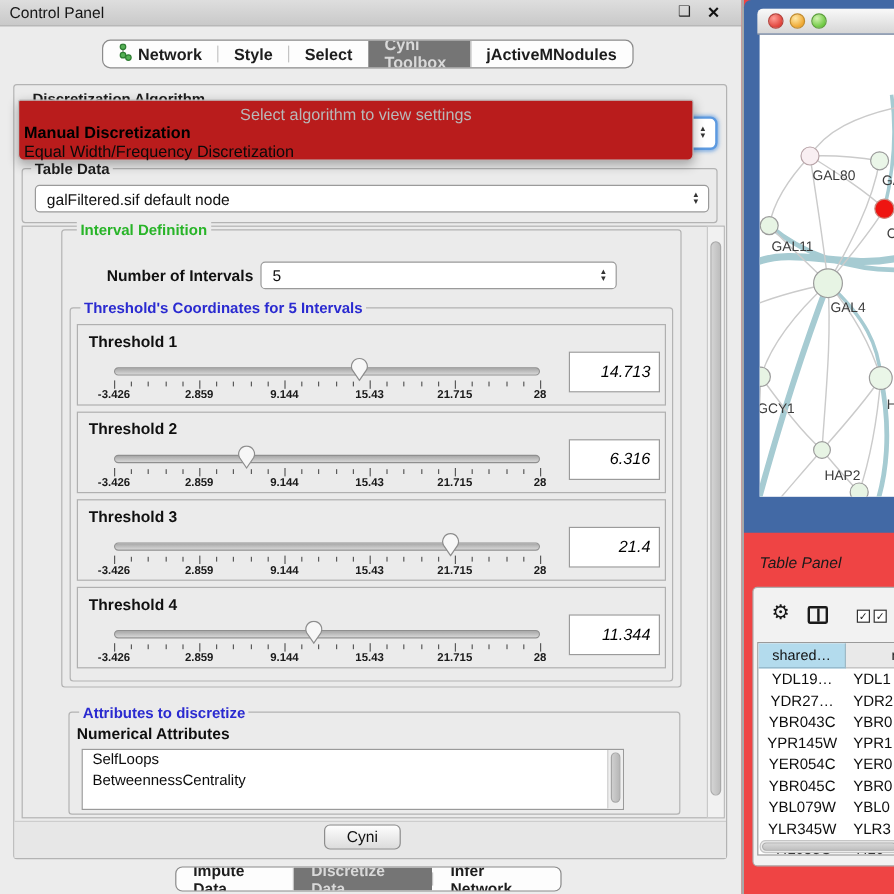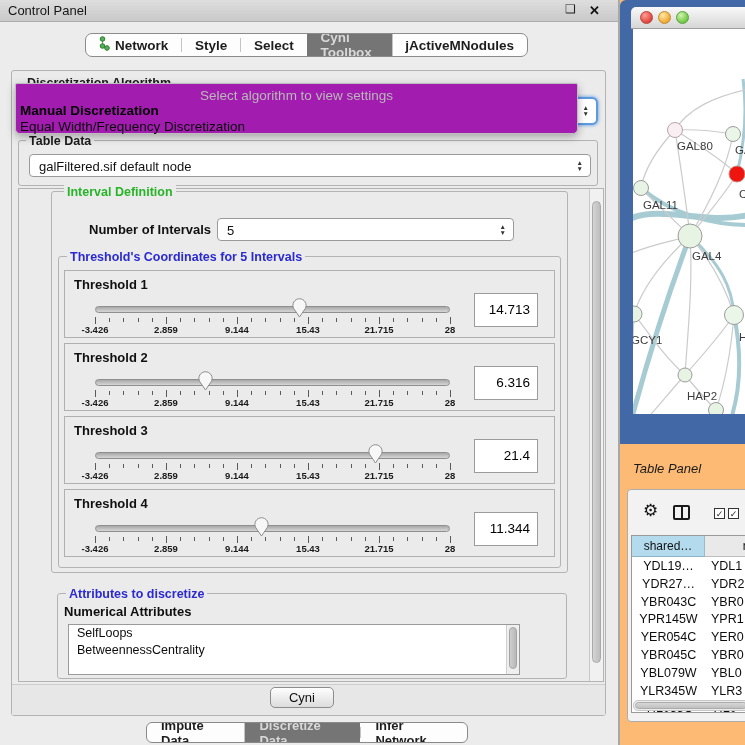--- a/index.html
+++ b/index.html
@@ -26,21 +26,21 @@
   
   #outer-panel { position:absolute; left:11px; top:70px; width:595px; height:646px;
                  background:#ebebeb; border:1px solid #b3b3b3; border-radius:3px; }
   #algo-group-label { position:absolute; left:24px; top:76px; font-size:12.5px; font-weight:bold; color:#1c1c1c; background:#ebebeb; padding:0 3px; }
   #algo-combo { position:absolute; left:24px; top:97px; width:574px; height:28px; background:#fff;
                 border:2px solid #5d9ae0; border-radius:6px; box-shadow:0 0 3px 1px rgba(93,154,224,.65); }
   .spinner { position:absolute; right:7px; top:50%; transform:translateY(-50%); display:flex; flex-direction:column; line-height:6px; }
   .spinner span { font-size:6.5px; color:#333; }
 
   
-  #algo-popup { position:absolute; left:15px; top:83px; width:563px; height:51px; background:#a21caf;
+  #algo-popup { position:absolute; left:15px; top:83px; width:563px; height:51px; background:#b91c1c;
                 border:1px solid #bdbdbd; border-radius:2px 2px 5px 5px; box-shadow:0 3px 9px rgba(0,0,0,.30); z-index:30; }
   #algo-popup .hint { position:absolute; left:0; top:4px; width:100%; text-align:center; color:#b9b9b9; font-size:13.5px; }
   #algo-popup .item1 { position:absolute; left:4px; top:19px; font-size:13.5px; font-weight:bold; color:#000; }
   #algo-popup .item2 { position:absolute; left:4px; top:35px; font-size:13.5px; color:#0a0a0a; }
 
   
   .groupbox { position:absolute; border:1px solid #b3b3b3; border-radius:3px; }
   .group-label { position:absolute; top:-7px; font-size:12.5px; font-weight:bold; background:#ebebeb; padding:0 3px; white-space:nowrap; }
   .lbl-black { color:#1c1c1c; } .lbl-green { color:#28b428; } .lbl-blue { color:#2a2ad0; }
 
@@ -64,41 +64,41 @@
 
   .thr-row { position:relative; width:491px; height:68px; margin-bottom:5px; border:1px solid #b0b0b0; background:#ebebeb; }
   .thr-label { position:absolute; left:9px; top:6px; font-size:13px; font-weight:bold; color:#101010; }
   .thr-track { position:absolute; left:30px; top:35px; width:355px; height:7px; border-radius:4px;
                background:linear-gradient(#a8a8a8,#d6d6d6); border:1px solid #8f8f8f; }
   .thr-thumb { position:absolute; top:27px; width:15px; height:20px; }
   .tick { position:absolute; width:1px; background:#5a5a5a; }
   .tick.minor { top:47px; height:4px; }
   .tick.major { top:46px; height:7px; }
   .tick-label { position:absolute; top:53px; transform:translateX(-50%); font-size:9.5px; font-weight:bold; color:#1a1a1a; }
-  .thr-value { position:absolute; left:409px; top:22px; width:64px; height:34px; background:#fff; border:1px solid #9b9b9b;
-               font-size:13.5px; color:#000; text-align:right; line-height:32px; padding-right:7px; }
+  .thr-value { position:absolute; left:409px; top:22px; width:76px; height:34px; background:#fff; border:1px solid #9b9b9b;
+               font-size:13.5px; color:#000; text-align:right; line-height:32px; padding-right:7px;font-style:italic; }
 
   #attr-group { left:38px; top:404px; width:510px; height:86px; }
   #num-attr-label { position:absolute; left:6px; top:10px; font-size:13px; font-weight:bold; color:#0f0f0f; }
   #attr-list { position:absolute; left:10px; top:30px; width:452px; height:51px; background:#fff; border:1px solid #9a9a9a; overflow:hidden; }
   .attr-item { font-size:12.5px; color:#0c0c0c; padding-left:8px; line-height:16.5px; white-space:nowrap; }
   #attr-vscroll { position:absolute; right:0; top:0; width:13px; height:100%; background:#efefef; border-left:1px solid #cfcfcf; }
   #attr-vscroll .thumb { position:absolute; left:2px; top:2px; width:8px; height:42px; border-radius:4px;
                          background:linear-gradient(90deg,#cfcfcf,#b8b8b8); border:1px solid #a5a5a5; }
 
   #apply-strip { position:absolute; left:12px; top:684px; width:593px; height:31px; background:#e7e7e7; border-top:1px solid #cdcdcd; }
   #apply-btn { position:absolute; left:270px; top:687px; width:64px; height:21px; background:linear-gradient(#fefefe,#dcdcdc);
                border:1px solid #8d8d8d; border-radius:5px; font-size:13px; color:#111; text-align:center; line-height:19px; }
 
   #bottom-tabs { position:absolute; left:146px; top:722px; width:322px; height:21px; background:#fdfdfd;
                  border:1px solid #8a8a8a; border-radius:6px; display:flex; overflow:hidden; }
   #bottom-tabs .tab { padding:0 14px; font-size:13px; }
 
   
-  #right-col { position:absolute; left:618px; top:0; width:127px; height:745px; background:#fdba74; }
+  #right-col { position:absolute; left:618px; top:0; width:127px; height:745px; background:#ef4444; }
   #divider { position:absolute; left:0; top:0; width:2px; height:745px; background:#a8a8a8; }
 
   #net-window { position:absolute; left:2px; top:0; width:125px; height:444px; background:#4269a5; border-radius:6px 0 0 0; }
   #net-titlebar { position:absolute; left:11px; top:7px; width:114px; height:22px;
                   background:linear-gradient(#f9f9f9,#d6d6d6); border-bottom:1px solid #9f9f9f; border-radius:5px 0 0 0; }
   .tl { position:absolute; top:4px; width:13px; height:13px; border-radius:50%; }
   #tl-red   { left:9px;  background:radial-gradient(circle at 35% 30%,#ff9d95,#e0443c 70%); border:1px solid #b4423c; }
   #tl-yellow{ left:27px; background:radial-gradient(circle at 35% 30%,#ffe9a8,#efa832 70%); border:1px solid #c08b2d; }
   #tl-green { left:45px; background:radial-gradient(circle at 35% 30%,#d2f3b0,#6fc944 70%); border:1px solid #5d9e3c; }
   #net-canvas { position:absolute; left:13px; top:29px; width:112px; height:385px; background:#fff; overflow:hidden; }

